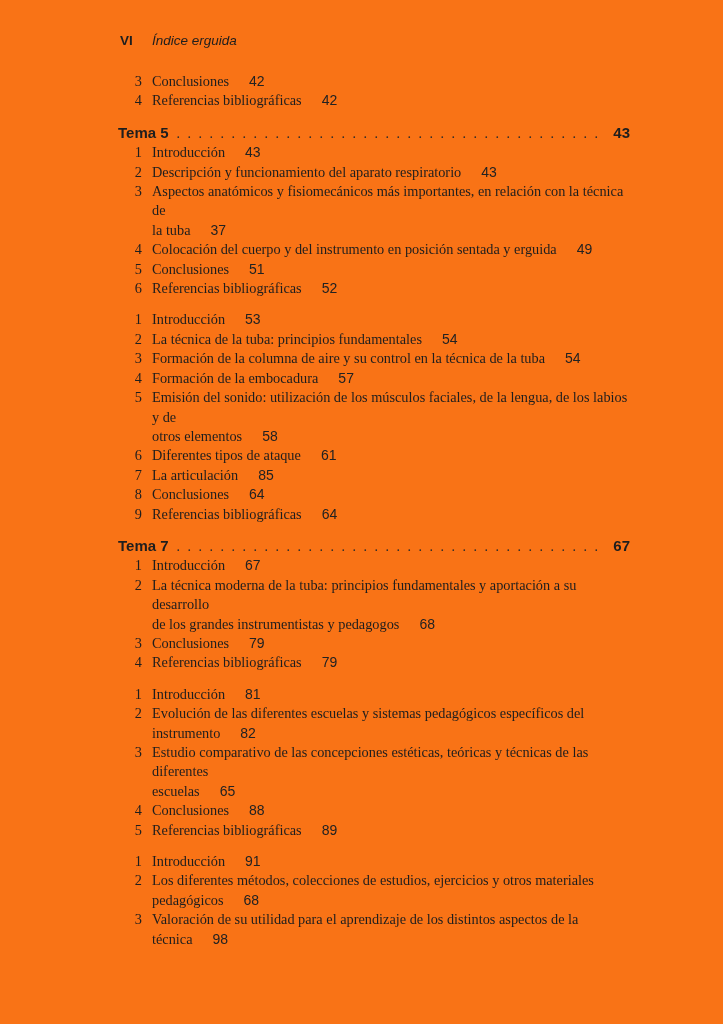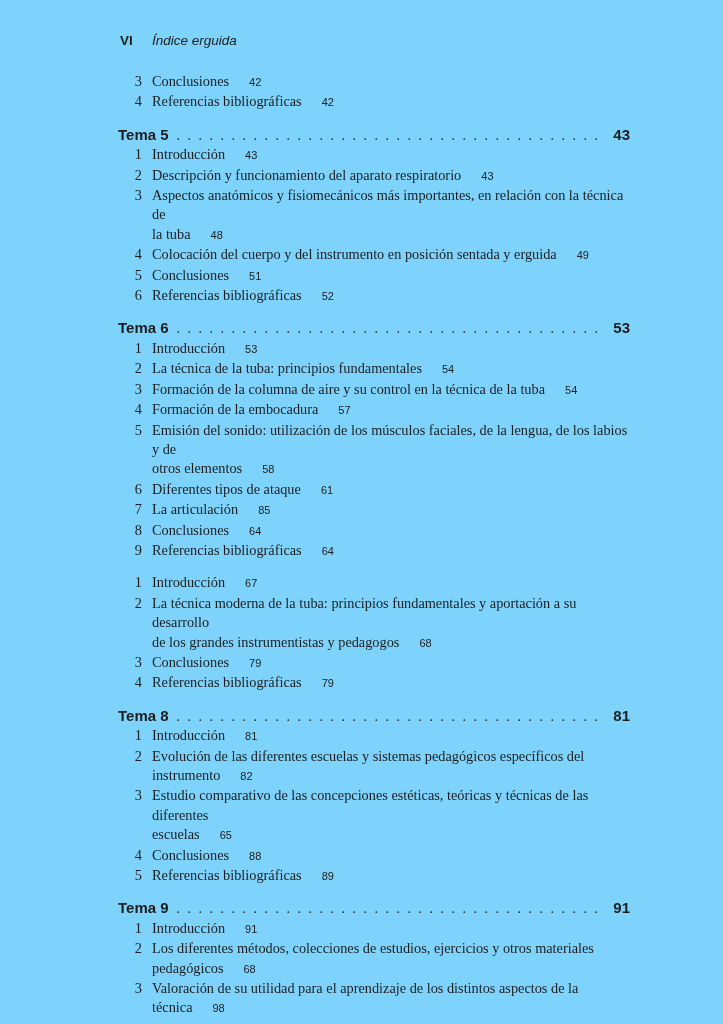--- a/index.html
+++ b/index.html
@@ -4,21 +4,21 @@
 <style>
   html, body { margin: 0; padding: 0; }
   body {
     background: #e8e8e8;
     font-family: "Liberation Serif", serif;
   }
   .sheet {
     position: relative;
     width: 723px;
     height: 1024px;
-    background: #7dd3fc;
+    background: #f97316;
     color: #1e1e1e;
     overflow: hidden;
   }
   
   .running-head {
     position: absolute;
     top: 33px;
     left: 120px;
     font-family: "Liberation Sans", sans-serif;
     font-size: 13.5px;
@@ -75,21 +75,21 @@
     flex: none;
     width: 24px;
     text-align: right;
   }
   .item .body {
     flex: 1;
     margin-left: 10px;
   }
   .ipage {
     font-family: "Liberation Sans", sans-serif;
-    font-size: 11px;
+    font-size: 14px;
     margin-left: 20px;
     color: #222;
   }
 </style>
 </head>
 <body>
 
 <div class="sheet">
   <div class="running-head">
     <span class="rh-folio">VI</span>
@@ -113,41 +113,36 @@
         <div class="item">
           <span class="num">1</span>
           <span class="body">Introducción<span class="ipage">43</span></span>
         </div>
         <div class="item">
           <span class="num">2</span>
           <span class="body">Descripción y funcionamiento del aparato respiratorio<span class="ipage">43</span></span>
         </div>
         <div class="item">
           <span class="num">3</span>
-          <span class="body">Aspectos anatómicos y fisiomecánicos más importantes, en relación con la técnica de<br>la tuba<span class="ipage">48</span></span>
+          <span class="body">Aspectos anatómicos y fisiomecánicos más importantes, en relación con la técnica de<br>la tuba<span class="ipage">37</span></span>
         </div>
         <div class="item">
           <span class="num">4</span>
           <span class="body">Colocación del cuerpo y del instrumento en posición sentada y erguida<span class="ipage">49</span></span>
         </div>
         <div class="item">
           <span class="num">5</span>
           <span class="body">Conclusiones<span class="ipage">51</span></span>
         </div>
         <div class="item">
           <span class="num">6</span>
           <span class="body">Referencias bibliográficas<span class="ipage">52</span></span>
         </div>
       </div>
       <div class="section">
-        <div class="heading">
-          <span class="title">Tema 6</span>
-          <span class="dots"></span>
-          <span class="pg">53</span>
-        </div>
         <div class="item">
           <span class="num">1</span>
           <span class="body">Introducción<span class="ipage">53</span></span>
         </div>
         <div class="item">
           <span class="num">2</span>
           <span class="body">La técnica de la tuba: principios fundamentales<span class="ipage">54</span></span>
         </div>
         <div class="item">
           <span class="num">3</span>
@@ -172,43 +167,43 @@
         <div class="item">
           <span class="num">8</span>
           <span class="body">Conclusiones<span class="ipage">64</span></span>
         </div>
         <div class="item">
           <span class="num">9</span>
           <span class="body">Referencias bibliográficas<span class="ipage">64</span></span>
         </div>
       </div>
       <div class="section">
+        <div class="heading">
+          <span class="title">Tema 7</span>
+          <span class="dots"></span>
+          <span class="pg">67</span>
+        </div>
         <div class="item">
           <span class="num">1</span>
           <span class="body">Introducción<span class="ipage">67</span></span>
         </div>
         <div class="item">
           <span class="num">2</span>
           <span class="body">La técnica moderna de la tuba: principios fundamentales y aportación a su desarrollo<br>de los grandes instrumentistas y pedagogos<span class="ipage">68</span></span>
         </div>
         <div class="item">
           <span class="num">3</span>
           <span class="body">Conclusiones<span class="ipage">79</span></span>
         </div>
         <div class="item">
           <span class="num">4</span>
           <span class="body">Referencias bibliográficas<span class="ipage">79</span></span>
         </div>
       </div>
       <div class="section">
-        <div class="heading">
-          <span class="title">Tema 8</span>
-          <span class="dots"></span>
-          <span class="pg">81</span>
-        </div>
         <div class="item">
           <span class="num">1</span>
           <span class="body">Introducción<span class="ipage">81</span></span>
         </div>
         <div class="item">
           <span class="num">2</span>
           <span class="body">Evolución de las diferentes escuelas y sistemas pedagógicos específicos del<br>instrumento<span class="ipage">82</span></span>
         </div>
         <div class="item">
           <span class="num">3</span>
@@ -217,25 +212,20 @@
         <div class="item">
           <span class="num">4</span>
           <span class="body">Conclusiones<span class="ipage">88</span></span>
         </div>
         <div class="item">
           <span class="num">5</span>
           <span class="body">Referencias bibliográficas<span class="ipage">89</span></span>
         </div>
       </div>
       <div class="section">
-        <div class="heading">
-          <span class="title">Tema 9</span>
-          <span class="dots"></span>
-          <span class="pg">91</span>
-        </div>
         <div class="item">
           <span class="num">1</span>
           <span class="body">Introducción<span class="ipage">91</span></span>
         </div>
         <div class="item">
           <span class="num">2</span>
           <span class="body">Los diferentes métodos, colecciones de estudios, ejercicios y otros materiales<br>pedagógicos<span class="ipage">68</span></span>
         </div>
         <div class="item">
           <span class="num">3</span>

